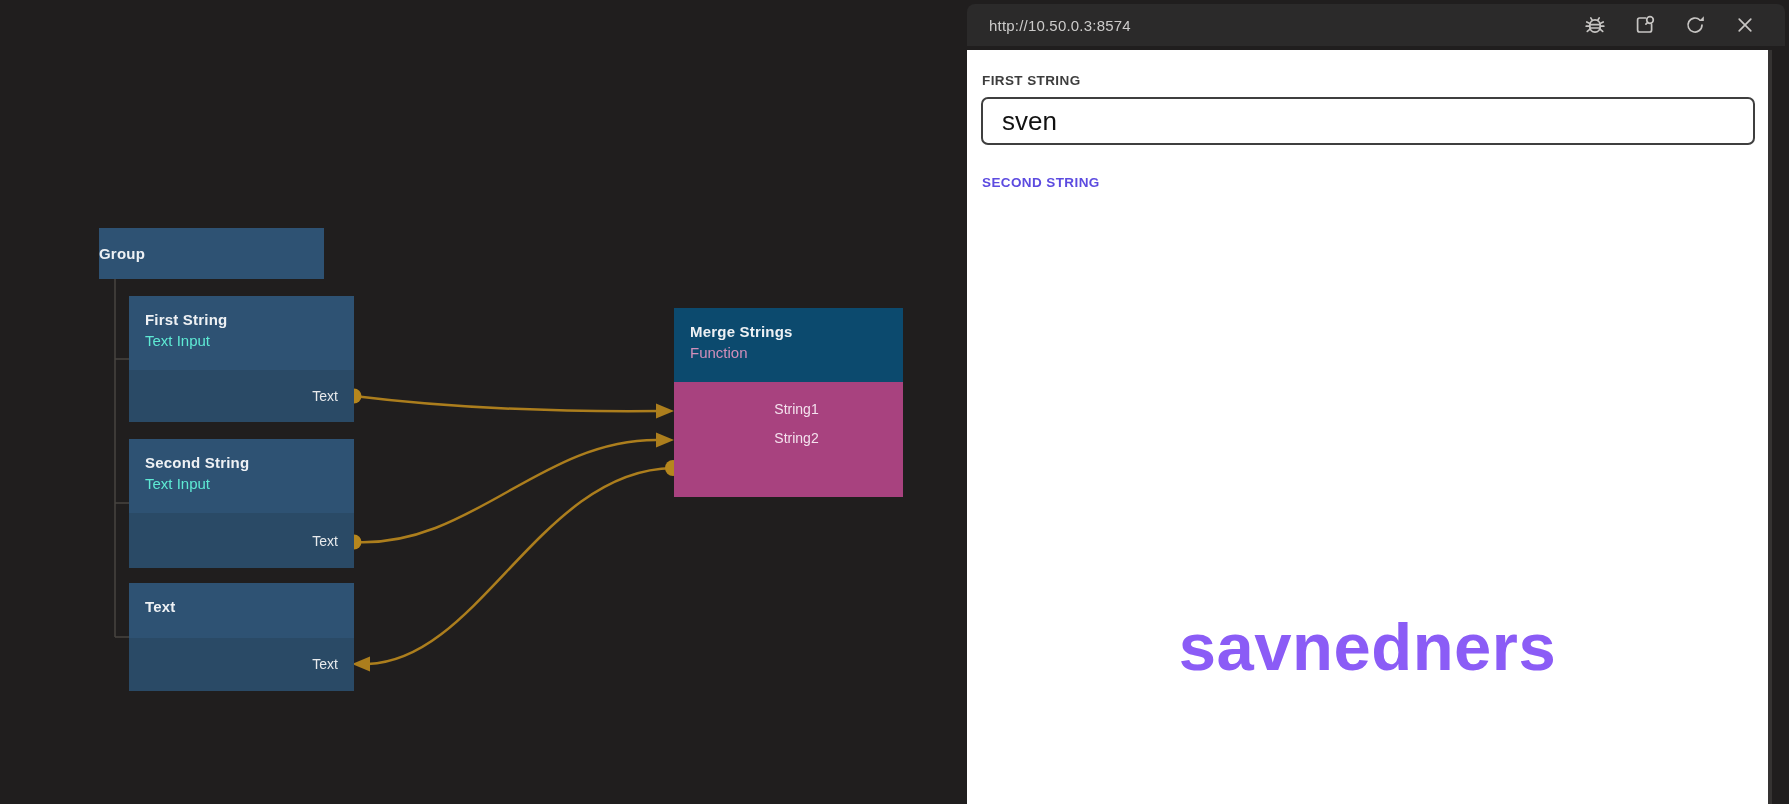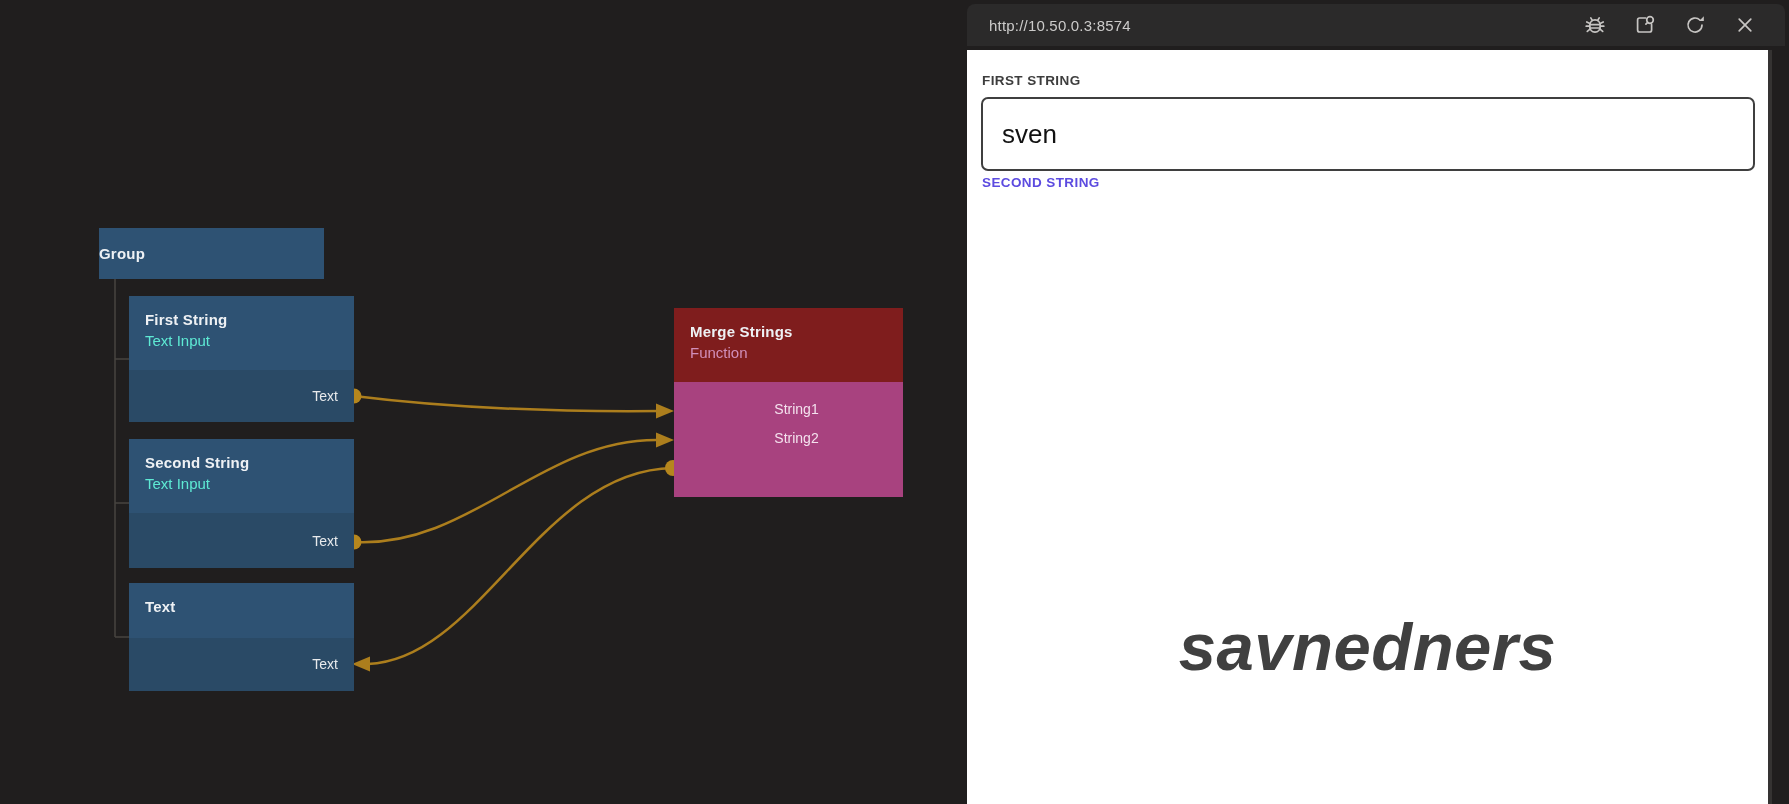--- a/index.html
+++ b/index.html
@@ -10,21 +10,21 @@
   }
   
   .editor{position:absolute;inset:0;}
   .wires{position:absolute;left:0;top:0;pointer-events:none;}
   .node{position:absolute;color:#eef1f4;box-sizing:border-box;}
   .node-head{padding:13px 16px 0 16px;box-sizing:border-box;}
   .node-title{font-size:15px;font-weight:700;line-height:22px;letter-spacing:.2px;}
   .node-sub{font-size:15px;line-height:20px;color:#5eead4;}
   .blue .node-head{background:#2e5273;}
   .blue .node-ports{background:#2a4a66;}
-  .pink .node-head{background:#7f1d1d;}
+  .pink .node-head{background:#0c4a6e;}
   .pink .node-ports{background:#a8427f;}
   .pink .node-sub{color:#d18fba;}
   .node-ports{box-sizing:border-box;}
   .port-row{font-size:14px;color:#e8eaec;line-height:29px;}
   .port-row.out{text-align:right;padding-right:16px;}
   .port-row.in{text-align:center;padding-left:16px;color:#f4e2ee;}
   .group-node{background:#2e5273;}
   .group-node .node-title{line-height:51px;}
   
   .preview-topbar{
@@ -44,30 +44,30 @@
     position:absolute;left:15px;font-size:13.5px;font-weight:600;
     letter-spacing:.4px;color:#3d3d3d;
   }
   .field-label.accent{color:#5c4be0;}
   .text-input{
     position:absolute;left:14px;width:774px;box-sizing:border-box;
     border-radius:7px;background:#fff;color:#111;
     font-size:26px;display:flex;align-items:center;padding-left:19px;
     font-family:"Liberation Sans","DejaVu Sans",sans-serif;
   }
-  .text-input.plain{top:47px;height:74px;border:2px solid #3f3f3f;}
+  .text-input.plain{top:47px;height:48px;border:2px solid #3f3f3f;}
   .text-input.focused{top:148px;height:59px;border:3px solid #6b4ff0;}
   .misspelled{
     text-decoration:underline wavy #e0342b;
     text-decoration-thickness:2px;text-underline-offset:5px;
   }
   .caret{display:inline-block;width:2px;height:32px;background:#111;margin-left:1px;}
   .result-text{
     position:absolute;left:0;top:558px;width:100%;text-align:center;
-    font-size:67px;font-weight:700;color:#404040;line-height:78px;letter-spacing:.5px;font-style:italic;
+    font-size:67px;font-weight:700;color:#8b5cf6;line-height:78px;letter-spacing:.5px;
   }
 </style>
 </head>
 <body>
 
 <div class="editor">
 
   <svg class="wires" width="966" height="804" viewBox="0 0 966 804">
 
     <g stroke="#474440" stroke-width="1.5" fill="none">

